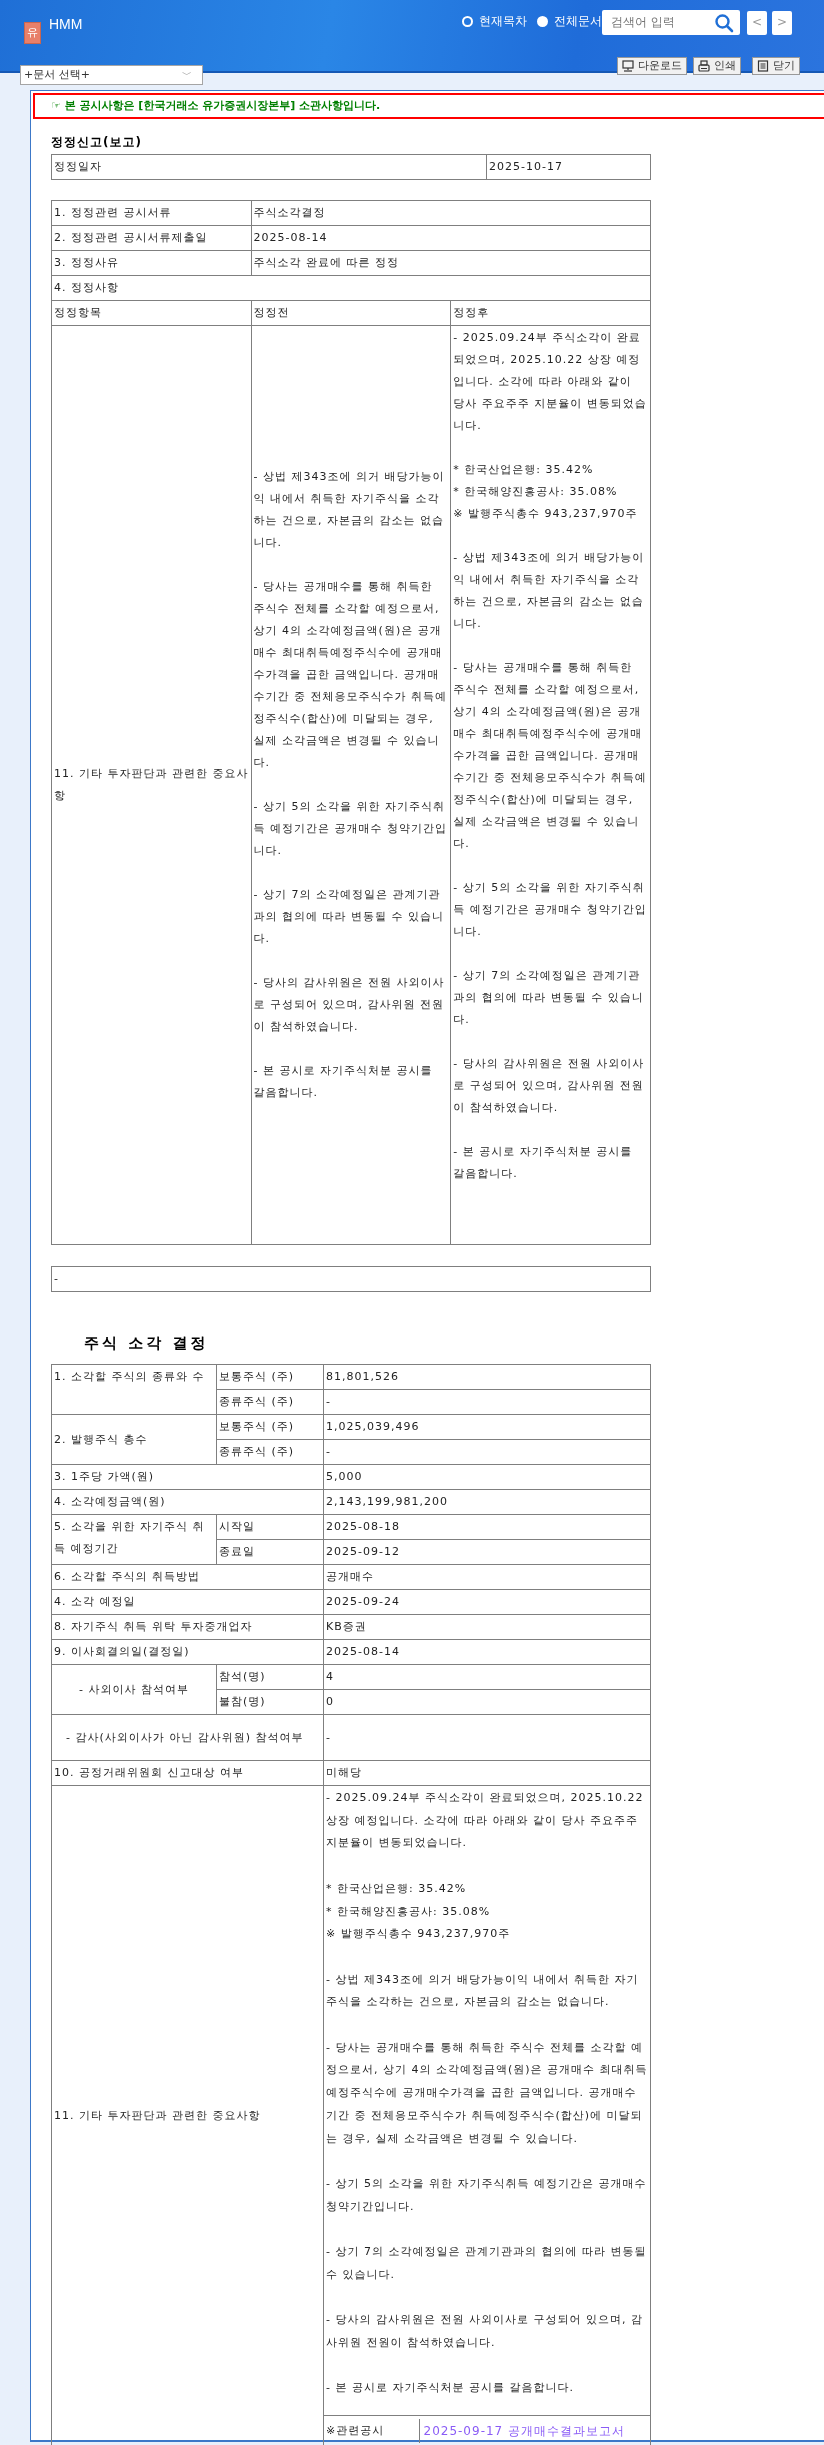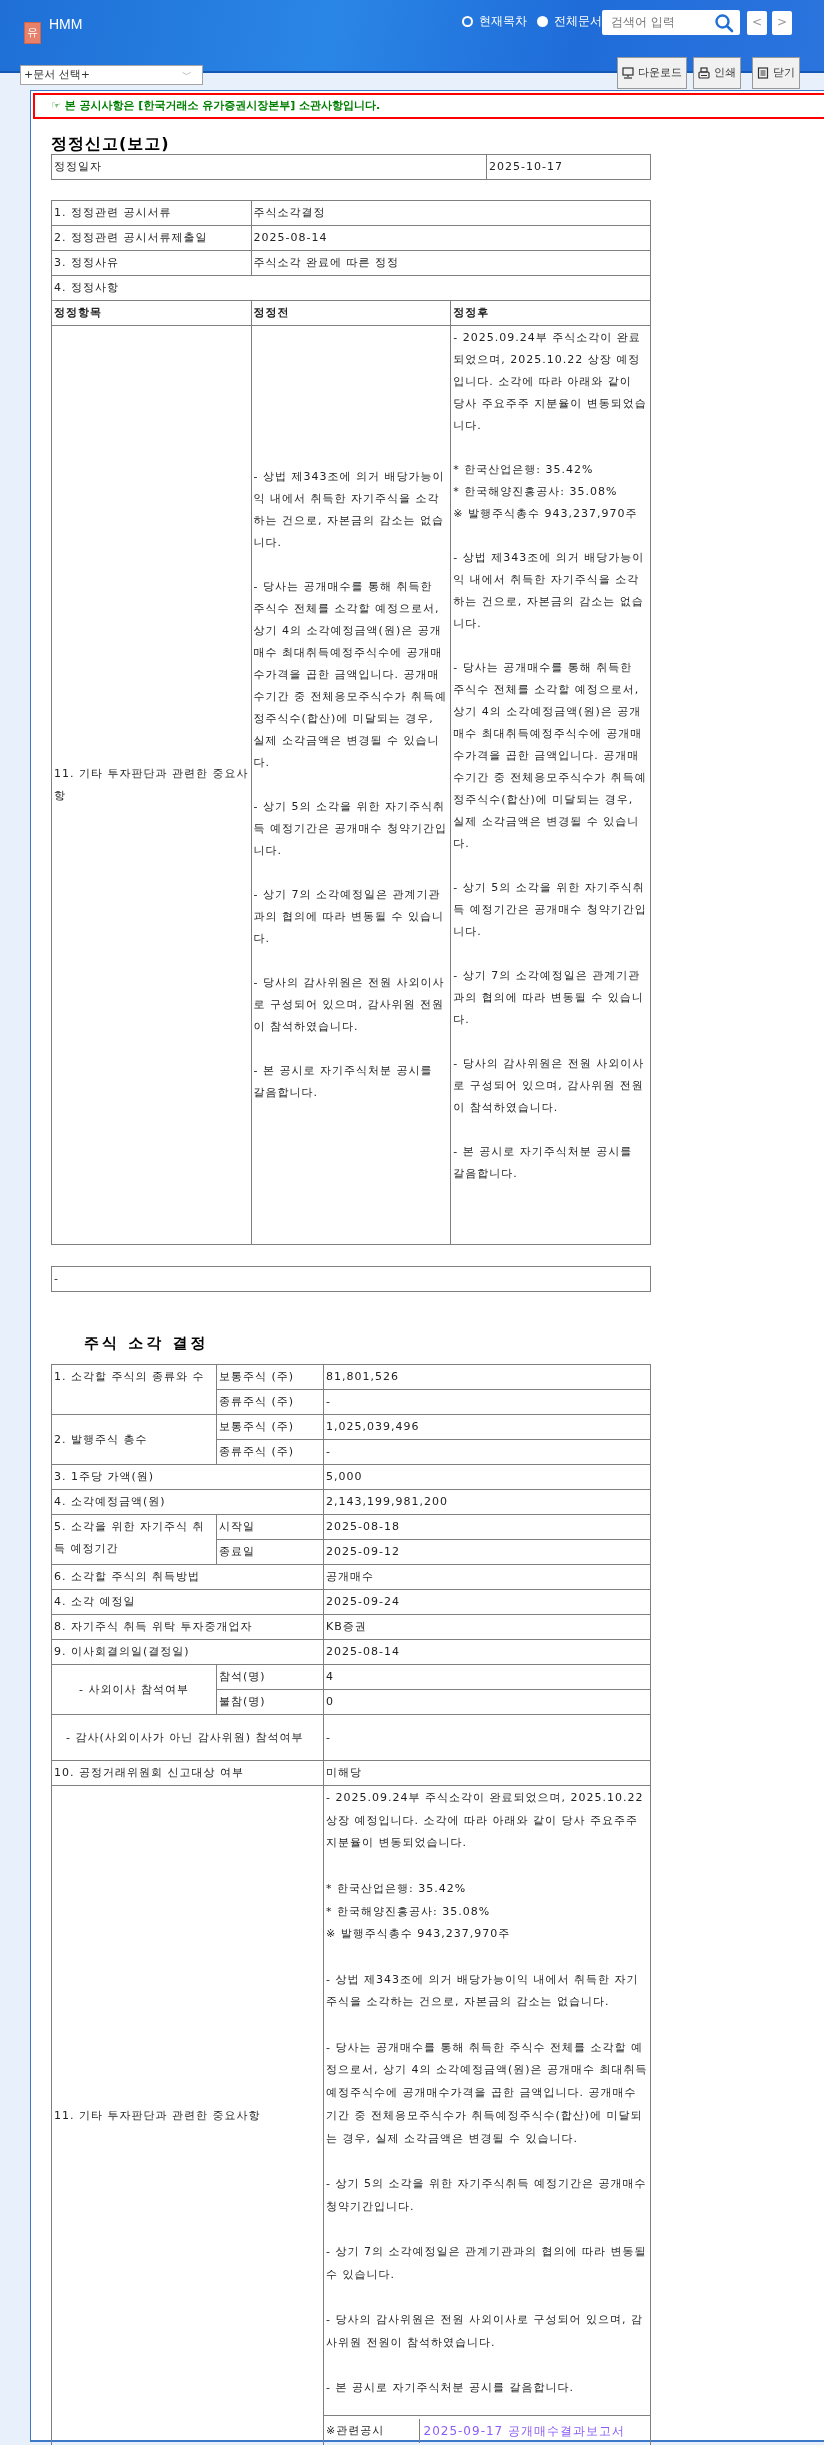--- a/index.html
+++ b/index.html
@@ -43,21 +43,21 @@
     position: absolute; top: 11px; width: 20px; height: 24px; background: #fff;
     border-radius: 2px; color: #999; font-size: 12px; text-align: center; line-height: 23px;
   }
   .toolbar-select {
     position: absolute; left: 20px; top: 57px; width: 183px; height: 20px;
     background: #fff; border: 1px solid #a5a5a5; font-size: 11px;
     line-height: 18px; padding-left: 3px; color: #333; margin-top: 8px;
   }
   .toolbar-select .chev { position: absolute; right: 10px; top: 0; color: #999; font-size: 10px; }
   .tool-btn {
-    position: absolute; top: 57px; height: 32px; background: #f1f1f1;
+    position: absolute; top: 57px; height: 18px; background: #f1f1f1;
     border: 1px solid #999; font-size: 11px; line-height: 18px; padding: 0 4px;
     color: #333; display: flex; align-items: center; gap: 4px;
   }
   .tool-btn svg { width: 12px; height: 12px; }
   .panel {
     position: absolute; left: 30px; top: 90px; width: 800px; height: 2352px;
     background: #fff; border-left: 1px solid #3c78c8; border-top: 1px solid #3c78c8;
     border-bottom: 2px solid #3c78c8;
   }
   .notice {
@@ -129,21 +129,21 @@
     <line x1="3.5" y1="4" x2="8.5" y2="4" stroke="#333" stroke-width="1"></line>
     <line x1="3.5" y1="6" x2="8.5" y2="6" stroke="#333" stroke-width="1"></line>
     <line x1="3.5" y1="8" x2="8.5" y2="8" stroke="#333" stroke-width="1"></line>
   </svg>
   <span>닫기</span>
 </div>
 
 <div class="panel">
   <div class="notice">☞ 본 공시사항은 [한국거래소 유가증권시장본부] 소관사항입니다.</div>
 
-  <div class="doc-title" style="left:20px; top:43px; font-size:16px; letter-spacing:1px;">정정신고(보고)</div>
+  <div class="doc-title" style="left:20px; top:43px; font-size:12px; letter-spacing:1px;">정정신고(보고)</div>
 
   <table class="grid" style="left:20px; top:63px; width:600px;">
     <tbody>
         <tr style="height:25px;">
       <td style="width:435px;">정정일자</td>
       <td>2025-10-17</td>
     </tr>
   </tbody>
     </table>
 
@@ -157,21 +157,21 @@
       <td>2. 정정관련 공시서류제출일</td>
       <td colspan="2">2025-08-14</td>
     </tr>
     <tr style="height:24px;">
       <td>3. 정정사유</td>
       <td colspan="2">주식소각 완료에 따른 정정</td>
     </tr>
     <tr style="height:24px;">
       <td colspan="3">4. 정정사항</td>
     </tr>
-    <tr style="height:24px;font-weight:bold;">
+    <tr style="height:24px;">
       <td>정정항목</td>
       <td style="width:200px;">정정전</td>
       <td style="width:200px;">정정후</td>
     </tr>
     <tr style="height:919px;">
       <td class="mid">11. 기타 투자판단과 관련한 중요사항</td>
       <td class="multiline">- 상법 제343조에 의거 배당가능이익 내에서 취득한 자기주식을 소각하는 건으로, 자본금의 감소는 없습니다.
 
 - 당사는 공개매수를 통해 취득한 주식수 전체를 소각할 예정으로서, 상기 4의 소각예정금액(원)은 공개매수 최대취득예정주식수에 공개매수가격을 곱한 금액입니다. 공개매수기간 중 전체응모주식수가 취득예정주식수(합산)에 미달되는 경우, 실제 소각금액은 변경될 수 있습니다.
 

